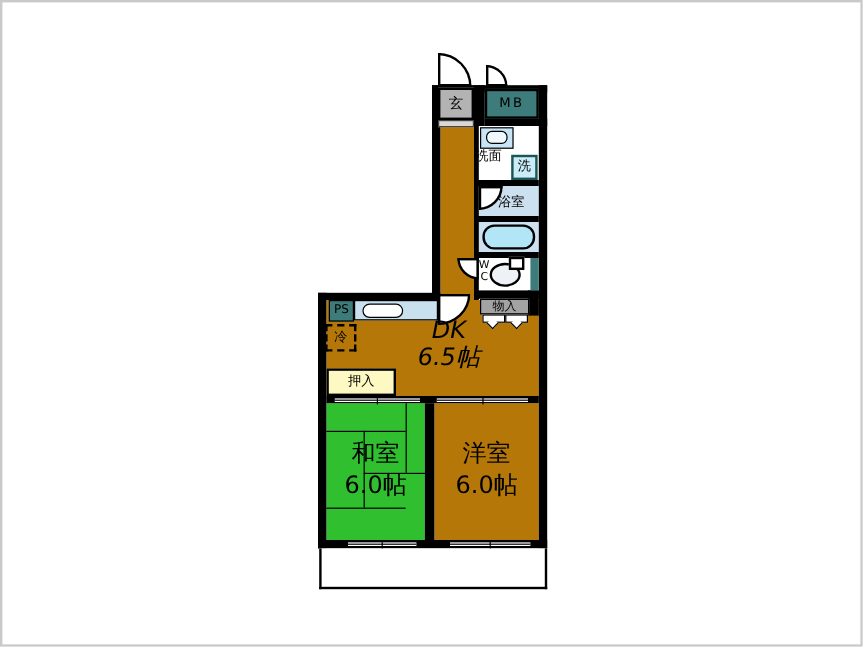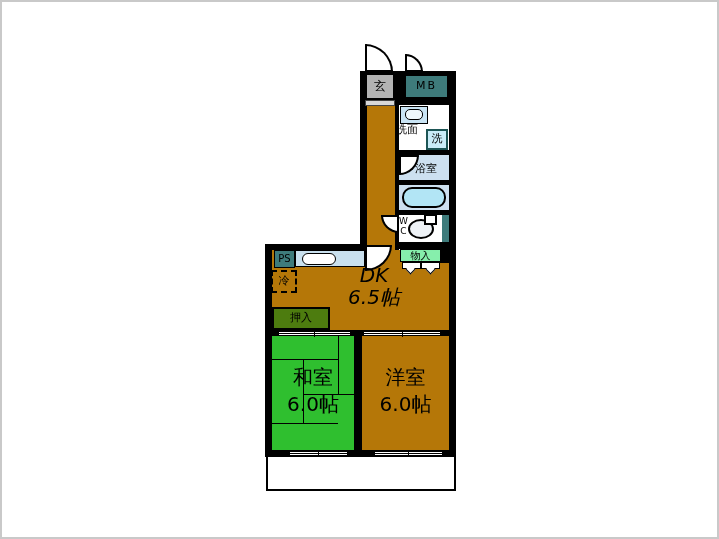--- a/index.html
+++ b/index.html
@@ -87,34 +87,34 @@
   <div class="box" style="left:272px;top:248px;width:21px;height:18px;background:#3e7b7b;border:1px solid #000;">
     <span class="lbl" style="position:static;font-size:10px;">PS</span>
   </div>
   <div class="box" style="left:293px;top:248px;width:70px;height:17px;background:#c9e0ee;border:1px solid #000;"></div>
   <div class="box" style="left:300px;top:251px;width:34px;height:12px;background:#fff;border:1px solid #000;border-radius:6px;"></div>
   <div class="box" style="left:269px;top:268px;width:26px;height:23px;border:2px dashed #000;">
     <span class="lbl" style="position:static;font-size:11px;">冷</span>
   </div>
   <div class="arc br" style="left:363px;top:243px;width:27px;height:26px;"></div>
 
-  <div class="box" style="left:398px;top:247px;width:41px;height:13px;background:#86efac;border:1px solid #000;">
+  <div class="box" style="left:398px;top:247px;width:41px;height:13px;background:#a3a3a3;border:1px solid #000;">
     <span class="lbl" style="position:static;font-size:10px;line-height:10px;">物入</span>
   </div>
   <div class="box" style="left:400px;top:260px;width:19px;height:7px;background:#fff;border:1px solid #000;"></div>
   <div class="box" style="left:419px;top:260px;width:19px;height:7px;background:#fff;border:1px solid #000;"></div>
   <div class="notch" style="left:405px;top:264px;"></div>
   <div class="notch" style="left:425px;top:264px;"></div>
 
   <div class="roomlabel" style="left:317px;top:262px;width:110px;font-size:20px;line-height:22px;font-style:italic;">
     <span>DK</span><br>
     <span>6.5帖</span>
   </div>
 
-  <div class="box" style="left:270px;top:305px;width:58px;height:23px;background:#4d7c0f;border:2px solid #000;align-items:center;">
+  <div class="box" style="left:270px;top:305px;width:58px;height:23px;background:#fef9c3;border:2px solid #000;align-items:center;">
     <span class="lbl" style="position:static;font-size:11px;">押入</span>
   </div>
 
   <div class="openstrip" style="left:277px;top:330px;width:71px;height:3px;"></div>
   <div class="line" style="left:277px;top:331px;width:71px;height:1px;"></div>
   <div class="line" style="left:312px;top:328px;width:1px;height:7px;"></div>
   <div class="openstrip" style="left:362px;top:330px;width:76px;height:3px;"></div>
   <div class="line" style="left:362px;top:331px;width:76px;height:1px;"></div>
   <div class="line" style="left:400px;top:328px;width:1px;height:7px;"></div>
 

